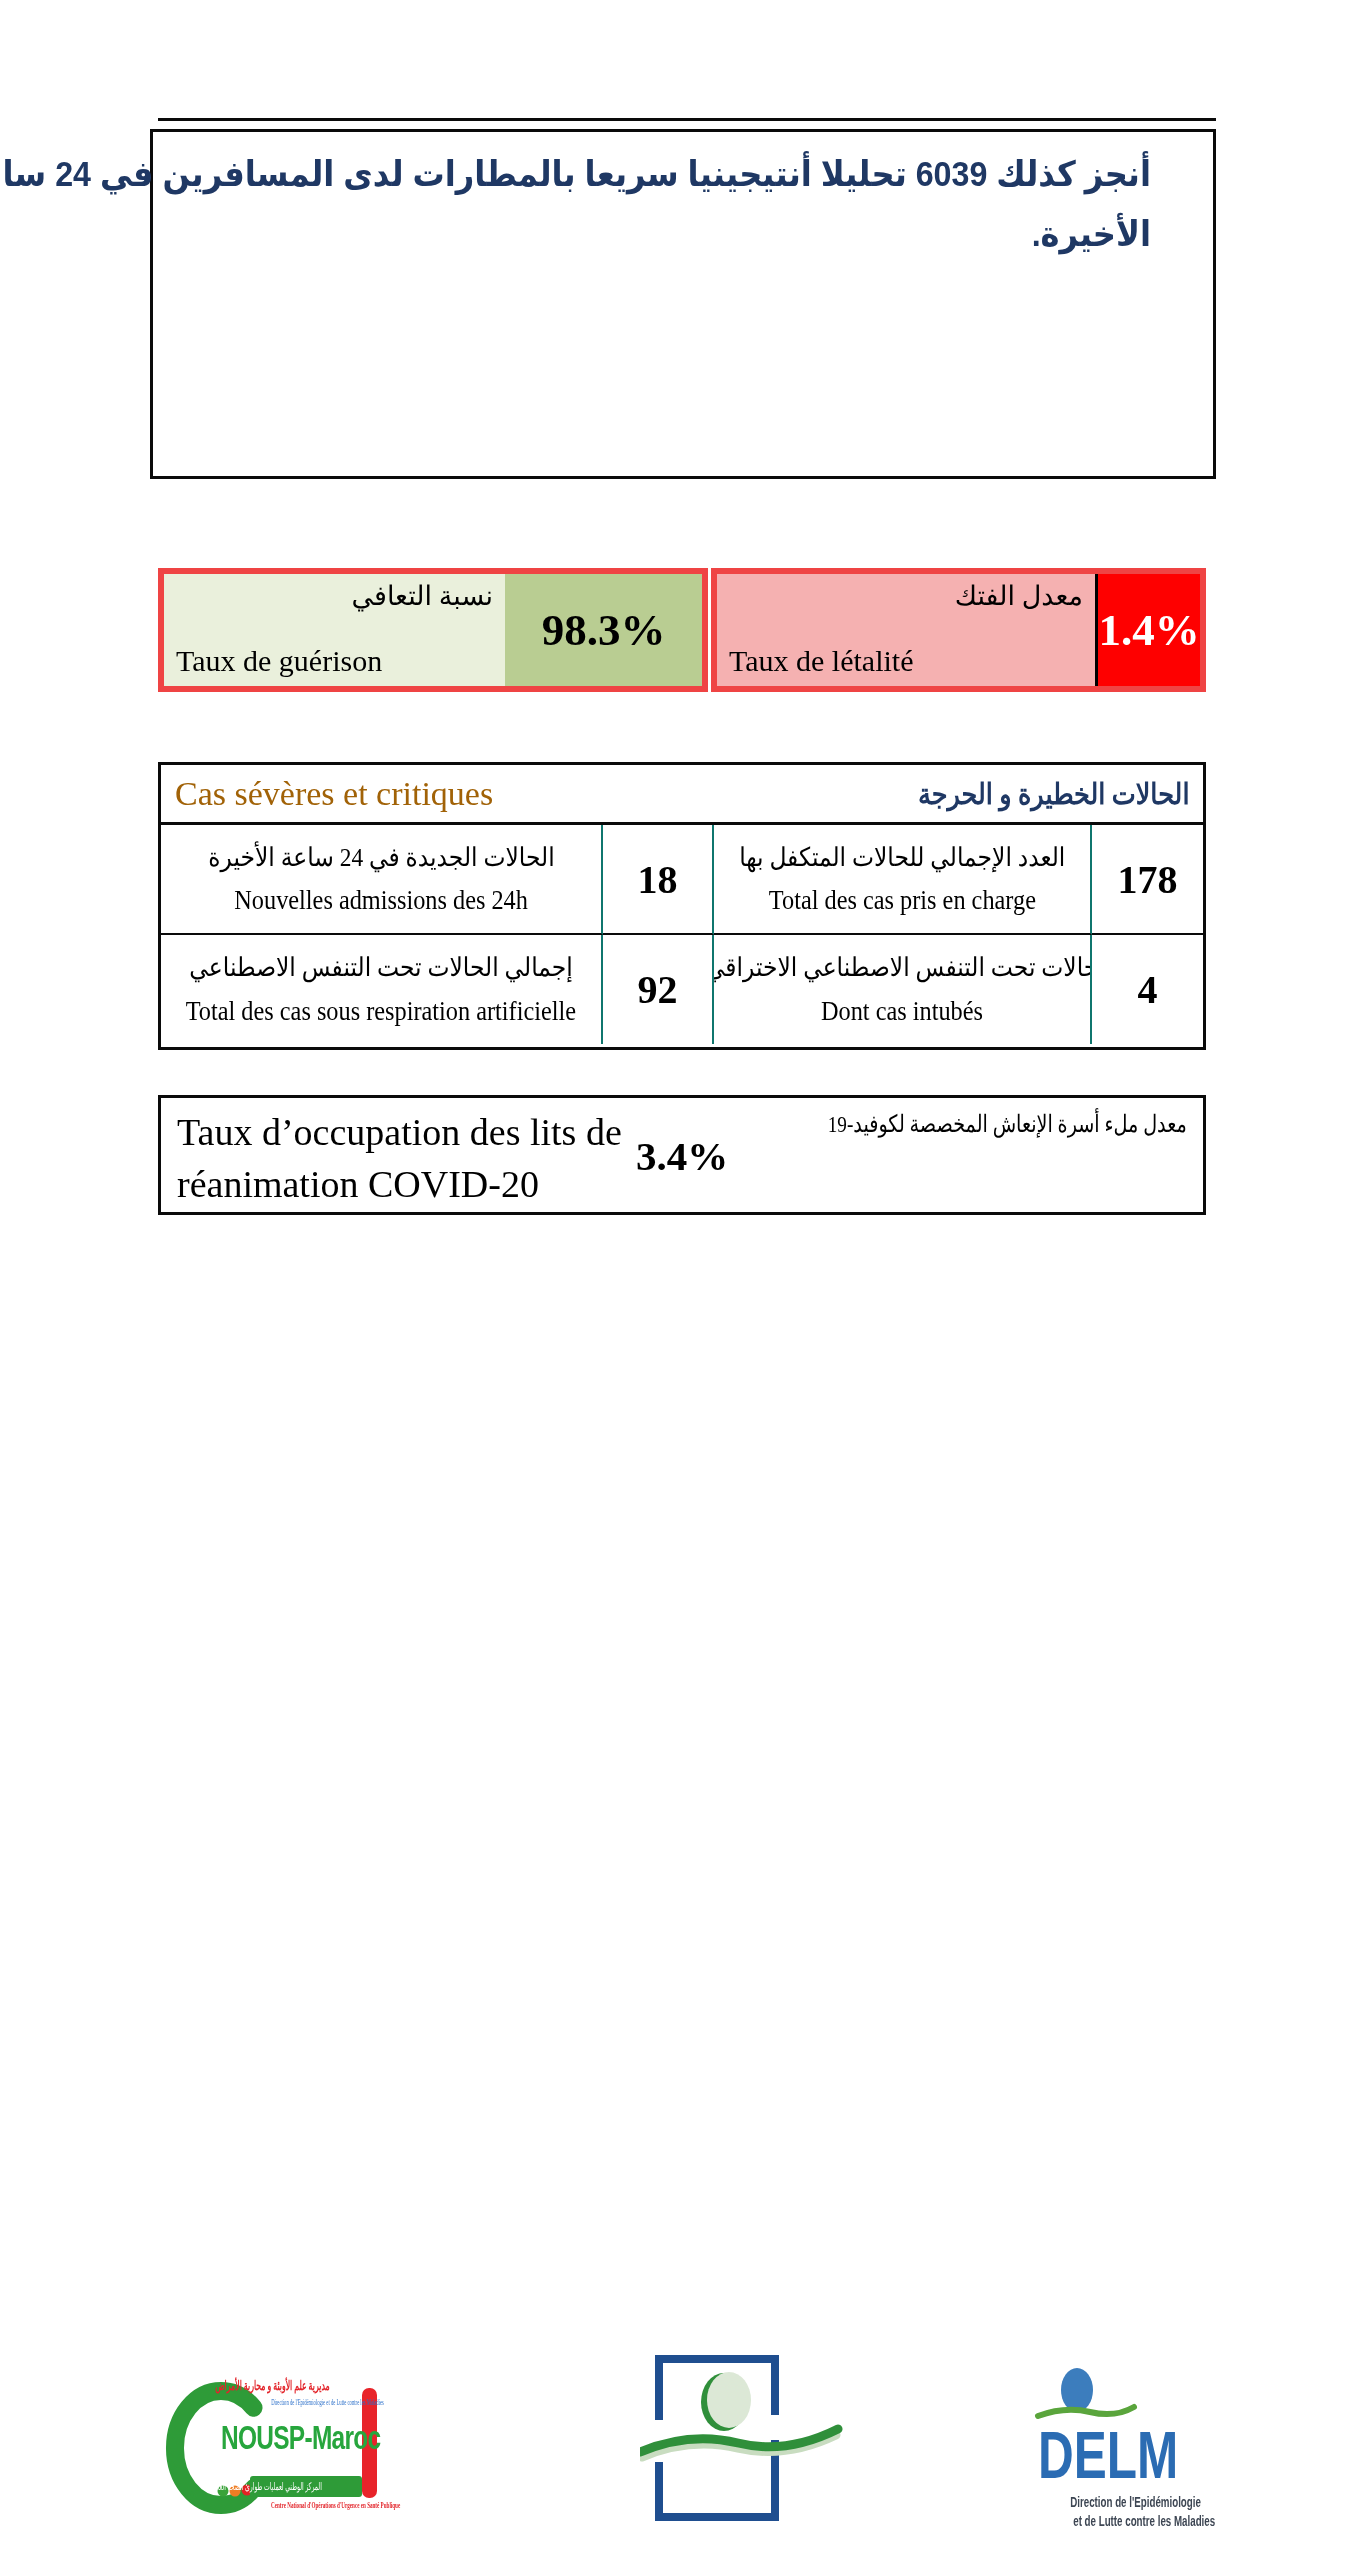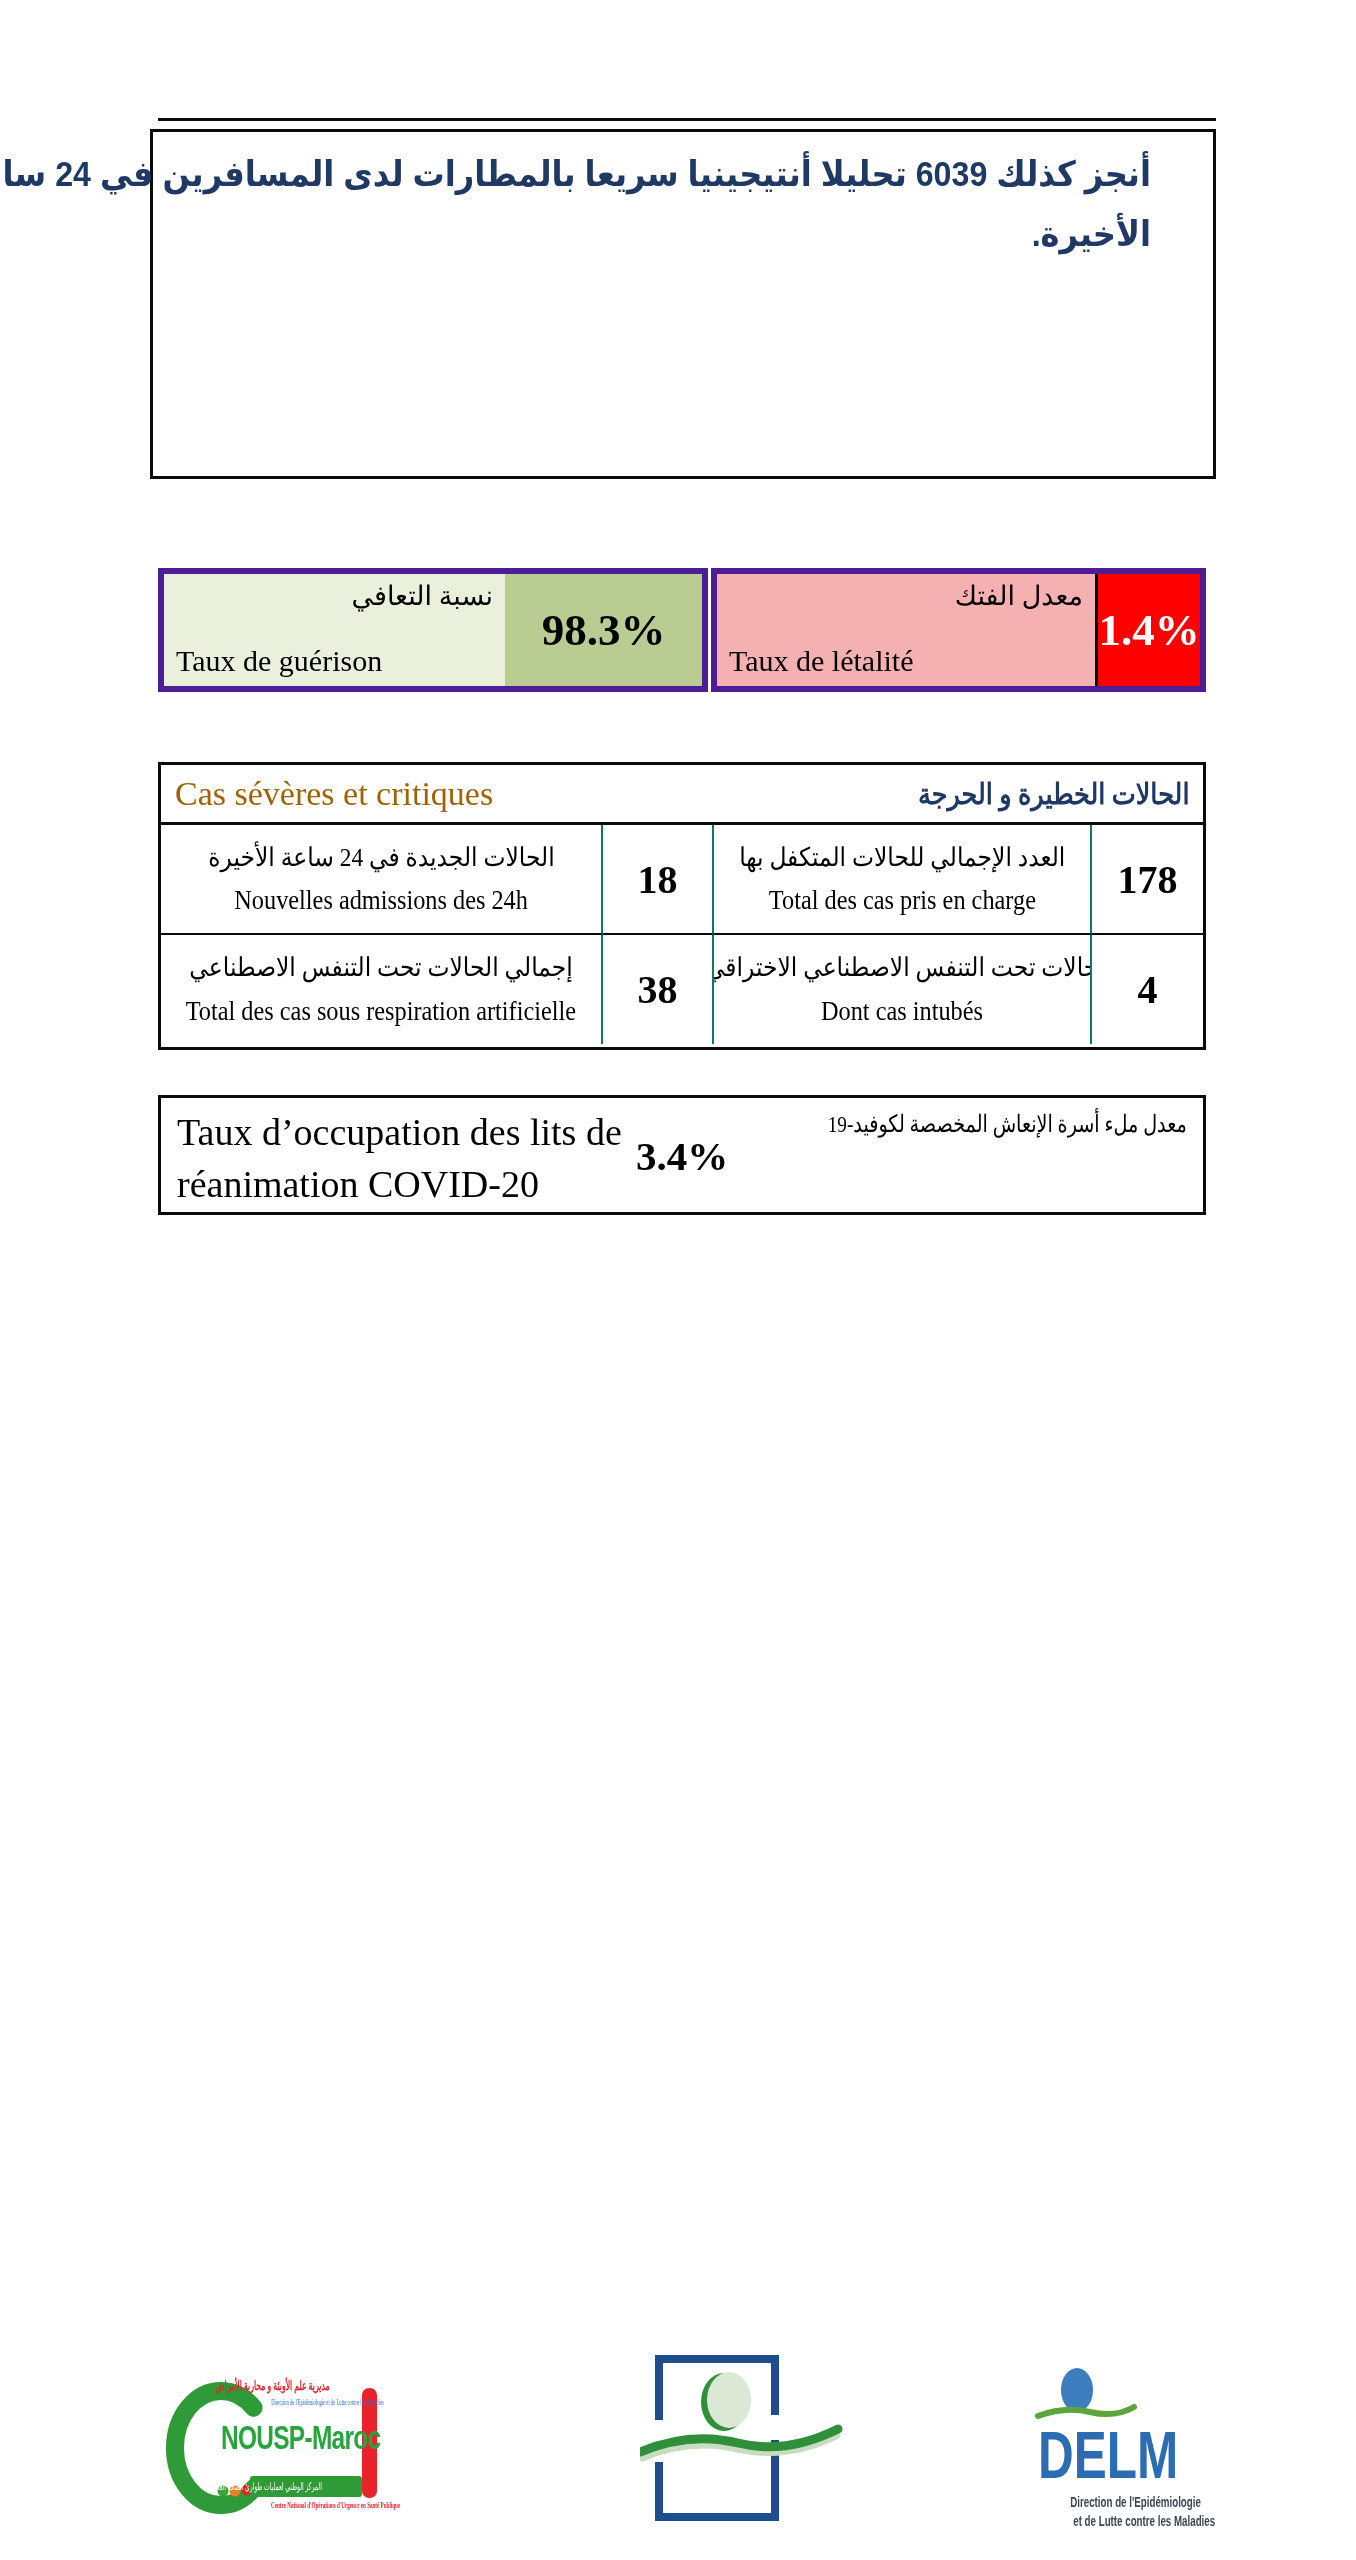--- a/index.html
+++ b/index.html
@@ -13,21 +13,21 @@
   .ar-note{position:absolute;top:12px;left:30px;right:62px;text-align:right;
            font-family:"Liberation Sans","DejaVu Sans",sans-serif;font-weight:bold;
            font-size:35px;line-height:60px;direction:rtl;}
   .ar-note .line{white-space:nowrap;transform-origin:100% 50%;transform:scaleX(.92);}
   .fr-note{position:absolute;top:140px;left:25px;right:15px;
            font-family:"Liberation Sans","DejaVu Sans",sans-serif;font-weight:bold;
            font-size:36px;line-height:77px;}
   .fr-note .line{white-space:nowrap;transform-origin:0 50%;transform:scaleX(.82);}
 
   
-  .rate-box{position:absolute;top:568px;height:124px;border:6px solid #4c1d95;
+  .rate-box{position:absolute;top:568px;height:124px;border:6px solid #ef4444;
             box-sizing:border-box;display:flex;}
   .rate-recovery{left:158px;width:550px;}
   .rate-fatality{left:711px;width:495px;}
   .rate-label{flex:1;position:relative;}
   .recovery-label{background:#eaf0dc;}
   .fatality-label{background:#f5b1b1;}
   .rate-ar{position:absolute;top:6px;right:12px;direction:rtl;font-size:27px;white-space:nowrap;}
   .rate-fr{position:absolute;bottom:8px;left:12px;font-size:30px;white-space:nowrap;}
   .rate-value{display:flex;align-items:center;justify-content:center;
               font-weight:700;font-size:45px;}
@@ -144,21 +144,21 @@
       <div class="cell br bb lab">
         <span class="ar">العدد الإجمالي للحالات المتكفل بها</span>
         <span class="fr">Total des cas pris en charge</span>
       </div>
       <div class="cell bb num">178</div>
 
       <div class="cell br lab">
         <span class="ar">إجمالي الحالات تحت التنفس الاصطناعي</span>
         <span class="fr">Total des cas sous respiration artificielle</span>
       </div>
-      <div class="cell br num">38</div>
+      <div class="cell br num">92</div>
       <div class="cell br lab">
         <span class="ar">حالات تحت التنفس الاصطناعي الاختراقي</span>
         <span class="fr">Dont cas intubés</span>
       </div>
       <div class="cell num">4</div>
 
     </div>
   </section>
 
   <section class="icu">

